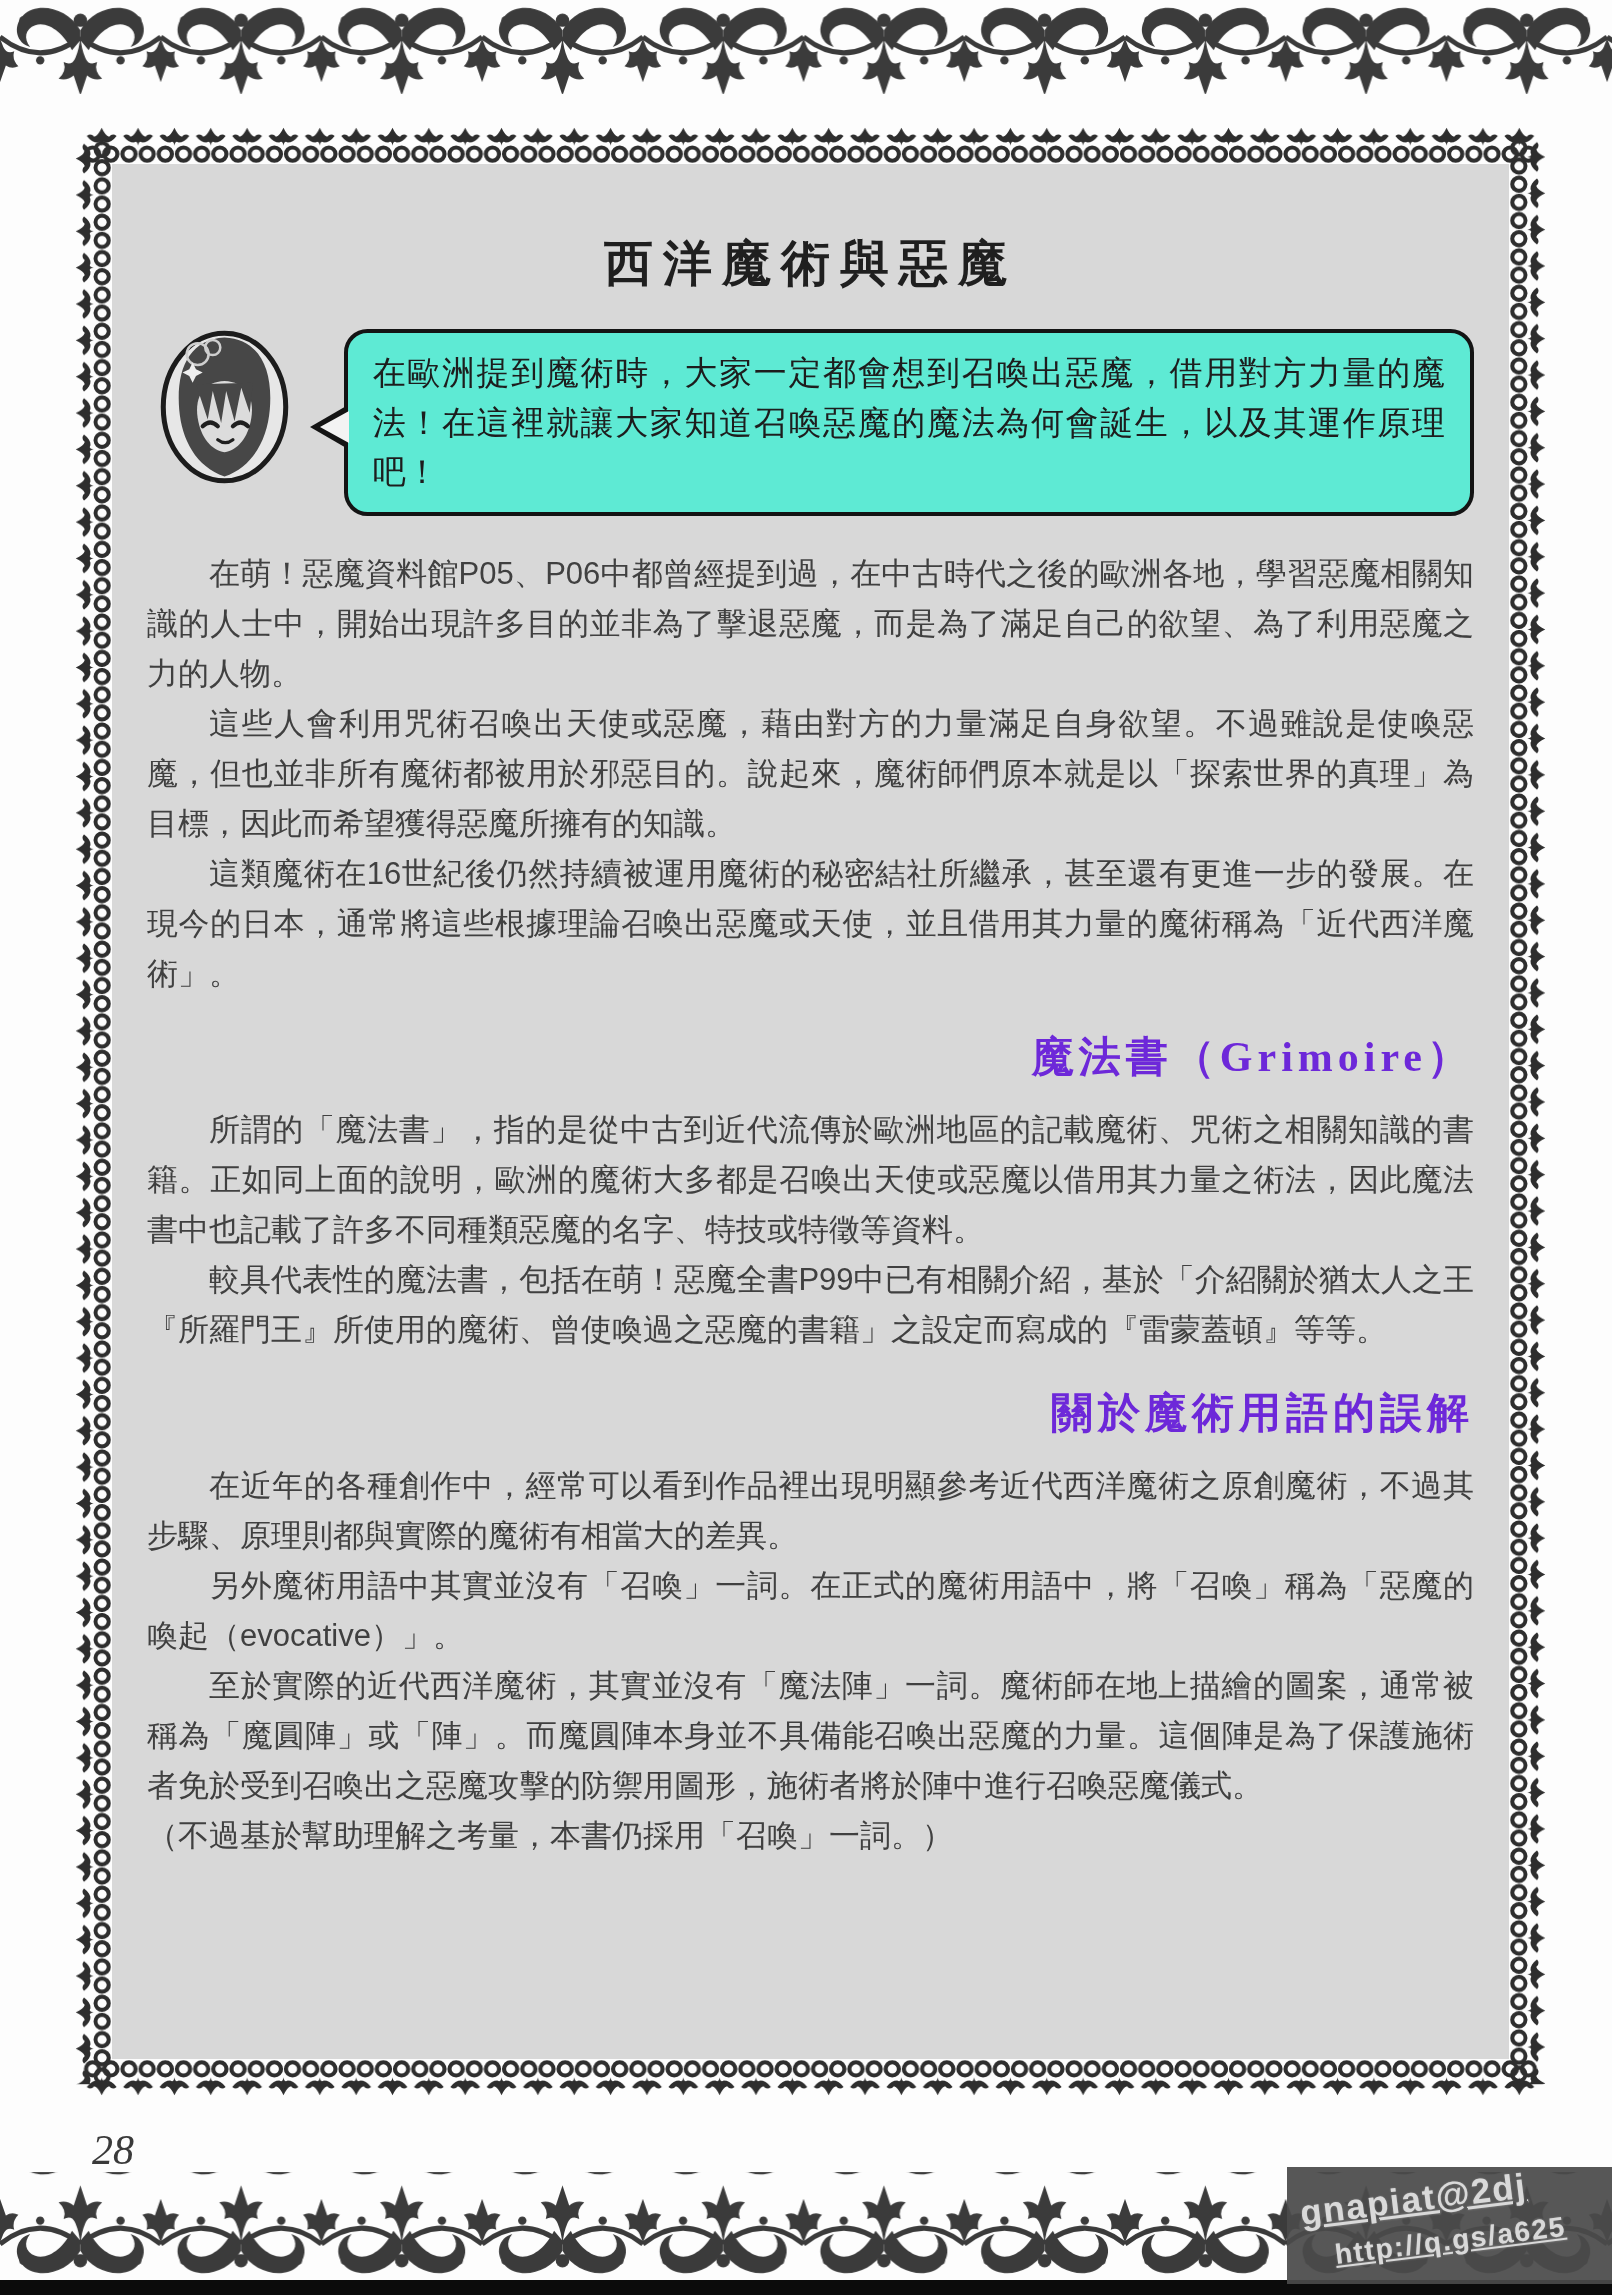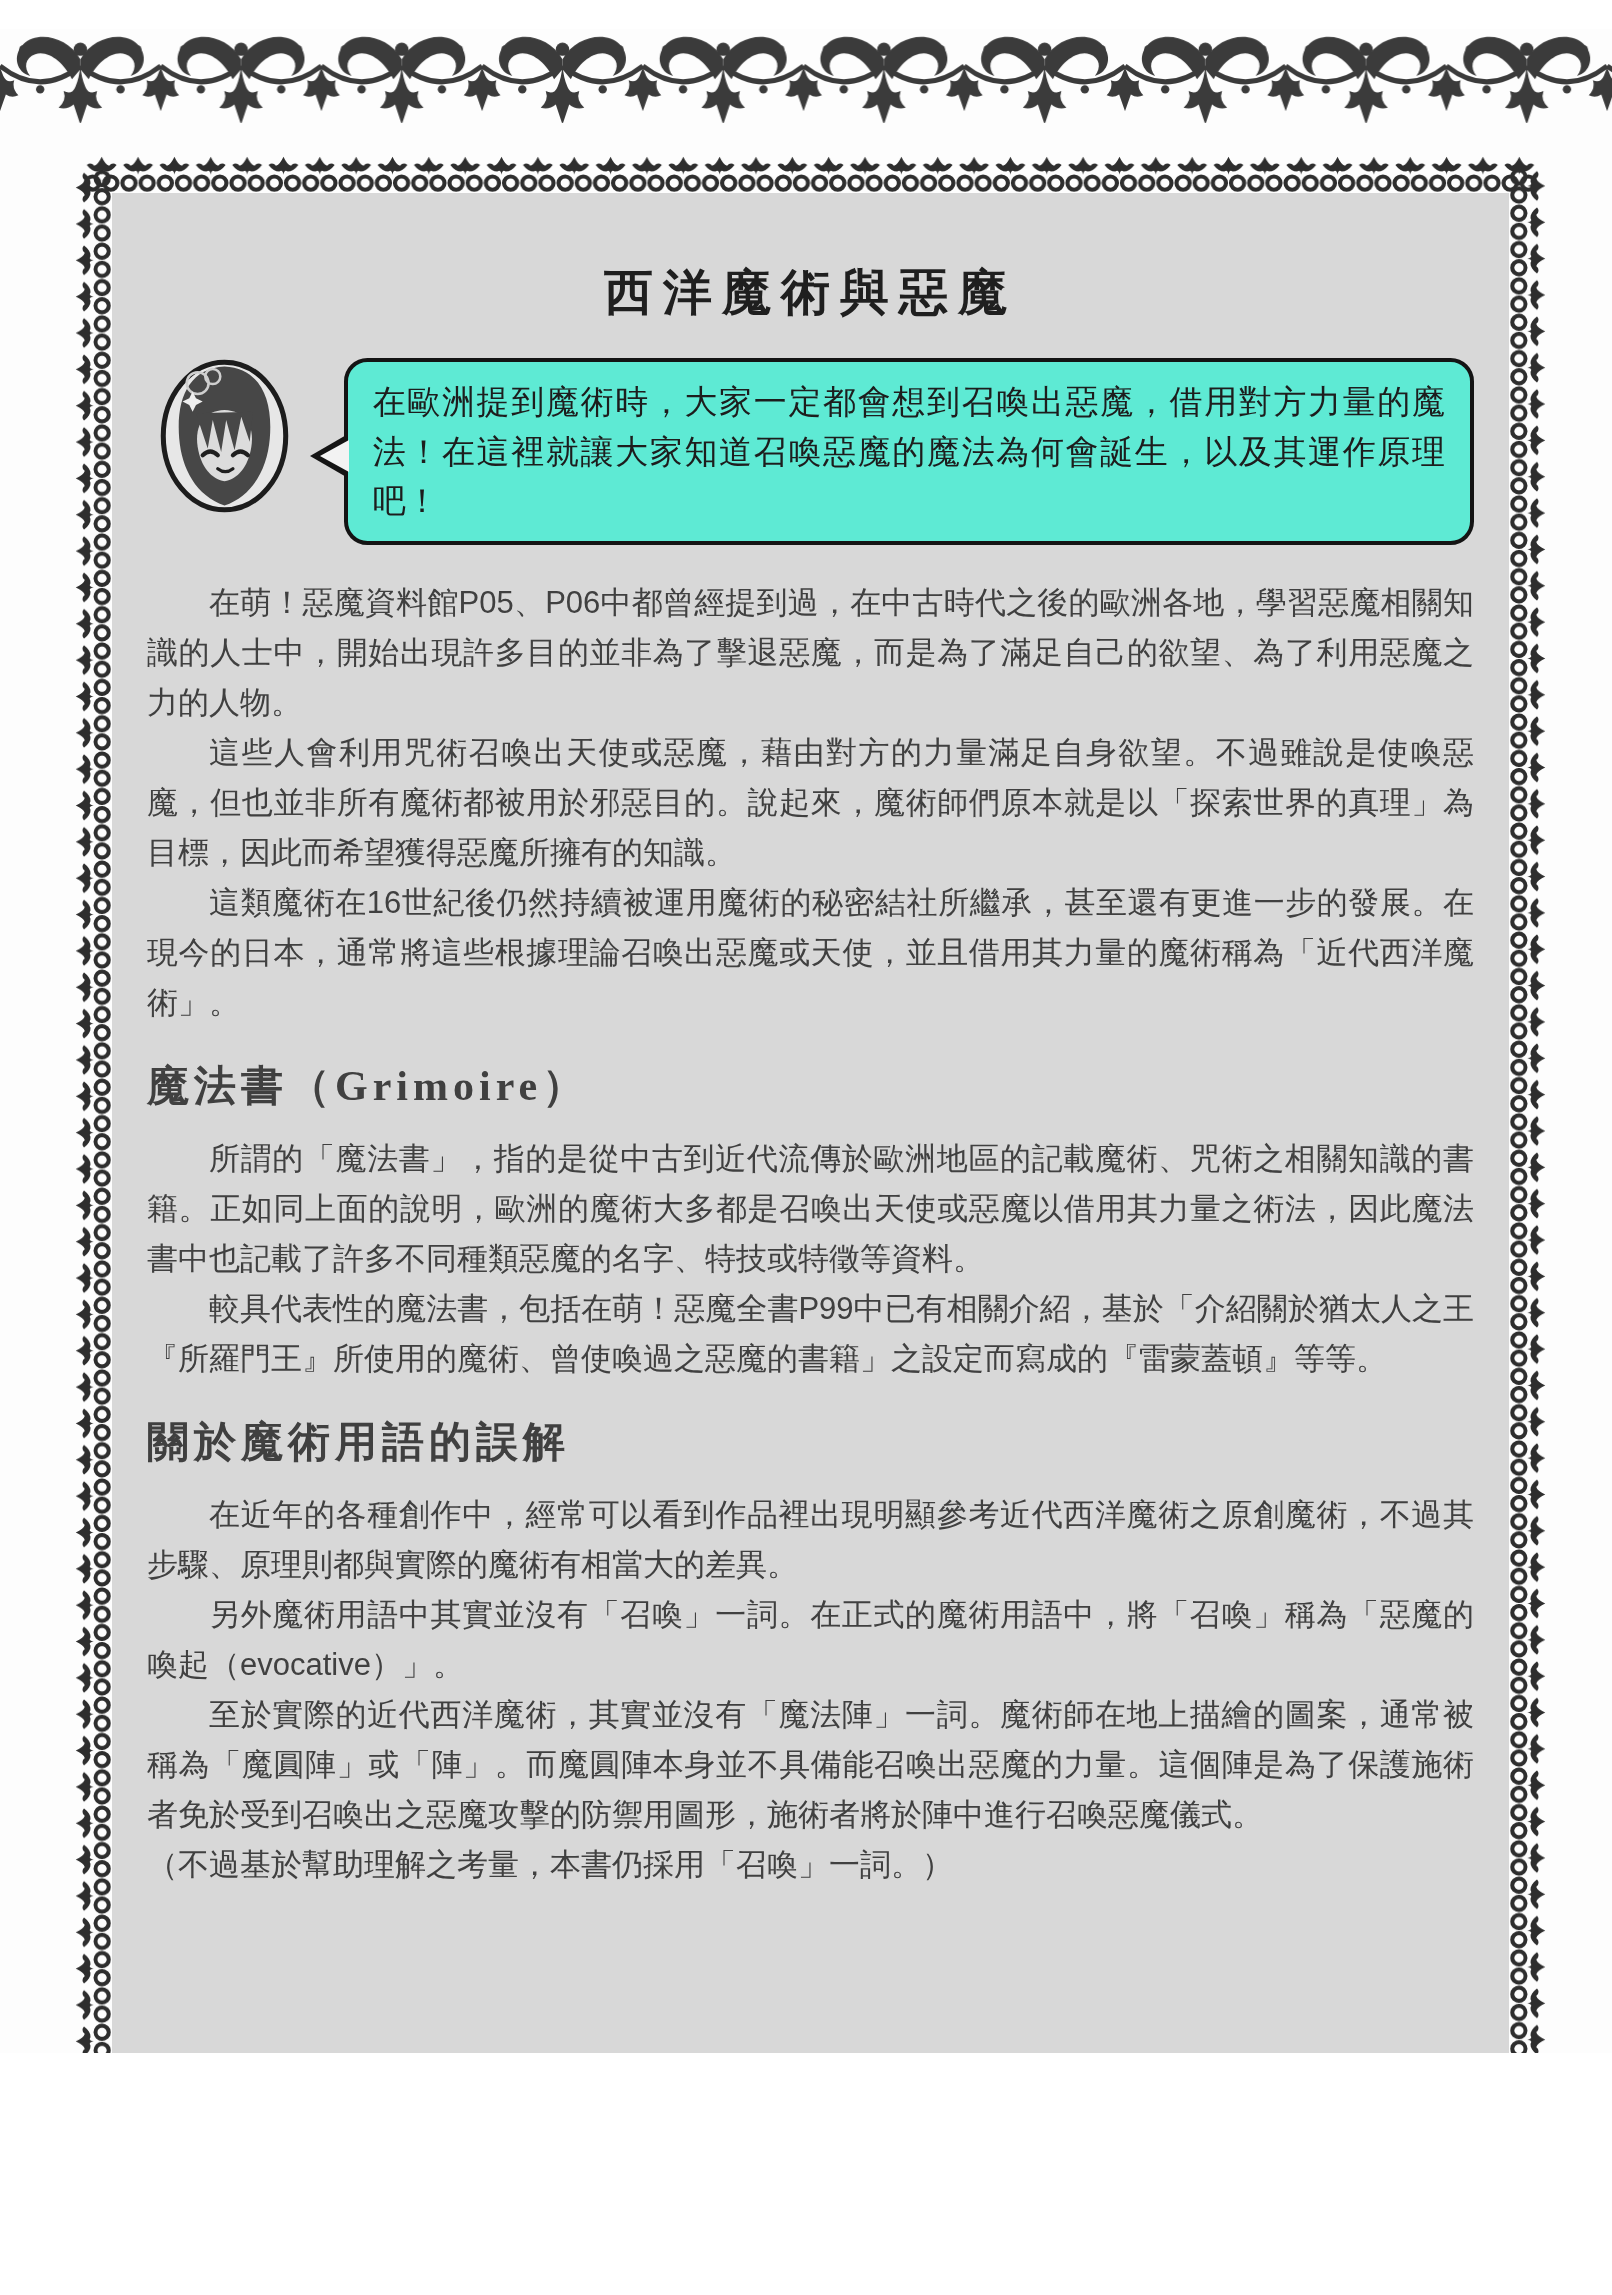--- a/index.html
+++ b/index.html
@@ -1,17 +1,17 @@
 <!DOCTYPE html>
 <html style="font-size:13.4px"><head>
 <meta charset="utf-8">
 <style>
   html,body { margin:0; padding:0; background:#ffffff; }
-  .page { position:relative; width:1613px; height:2024px; background:#fdfdfd; overflow:hidden;
-          font-family:"Liberation Sans", sans-serif; color:#262626;margin-top:29px; }
+  .page { position:relative; width:1613px; height:2295px; background:#fdfdfd; overflow:hidden;
+          font-family:"Liberation Sans", sans-serif; color:#262626; }
 
   .band { position:absolute; left:0; display:block; }
   .band-top { top:0; }
   .band-bottom { top:2172px; }
   .black-bar { position:absolute; top:2280px; left:0; width:1613px; height:15px; background:#0b0b0b; }
 
   .content-box { position:absolute; left:74px; top:126px; width:1473px; height:1971px; }
   .lace { position:absolute; display:block; }
   .lace-top { top:0; left:0; }
   .lace-bottom { bottom:0; left:0; }
@@ -33,22 +33,22 @@
             border-style:solid; border-width:22px 38px 22px 0;
             border-color:transparent #141414 transparent transparent; }
   .bubble::after  { content:""; position:absolute; left:-28px; top:78px; width:0; height:0;
             border-style:solid; border-width:16px 29px 16px 0;
             border-color:transparent #f3f3f3 transparent transparent; }
 
   .para { margin:0; font-size:31px; line-height:50px; text-align:justify;
           text-indent:2em; color:#404040; }
   .para.no-indent { text-indent:0; }
 
-  .heading { margin:30px 0 20px; text-align:left; font-family:"Liberation Serif", serif;
-             font-size:42px; font-weight:700; letter-spacing:5px; color:#404040; }
+  .heading { margin:30px 0 20px; text-align:right; font-family:"Liberation Serif", serif;
+             font-size:42px; font-weight:700; letter-spacing:5px; color:#6d28d9; }
 
   .pageno { position:absolute; left:92px; top:2126px; font-family:"Liberation Serif", serif;
             font-style:italic; font-size:42px; color:#3a3a3a; }
 
   .watermark { position:absolute; right:0; top:2167px; width:326px; height:117px;
                background:rgba(74,74,74,0.93); overflow:hidden; }
   .wm-line { transform:rotate(-7deg); font-weight:700; text-decoration:underline;
              color:#d9d9d9; letter-spacing:1.7px; white-space:nowrap;
              text-shadow:0 0 1.7px #8f8f8f; }
   .wm1 { font-size:35px; margin:6.7px 0 0 11.7px; }

